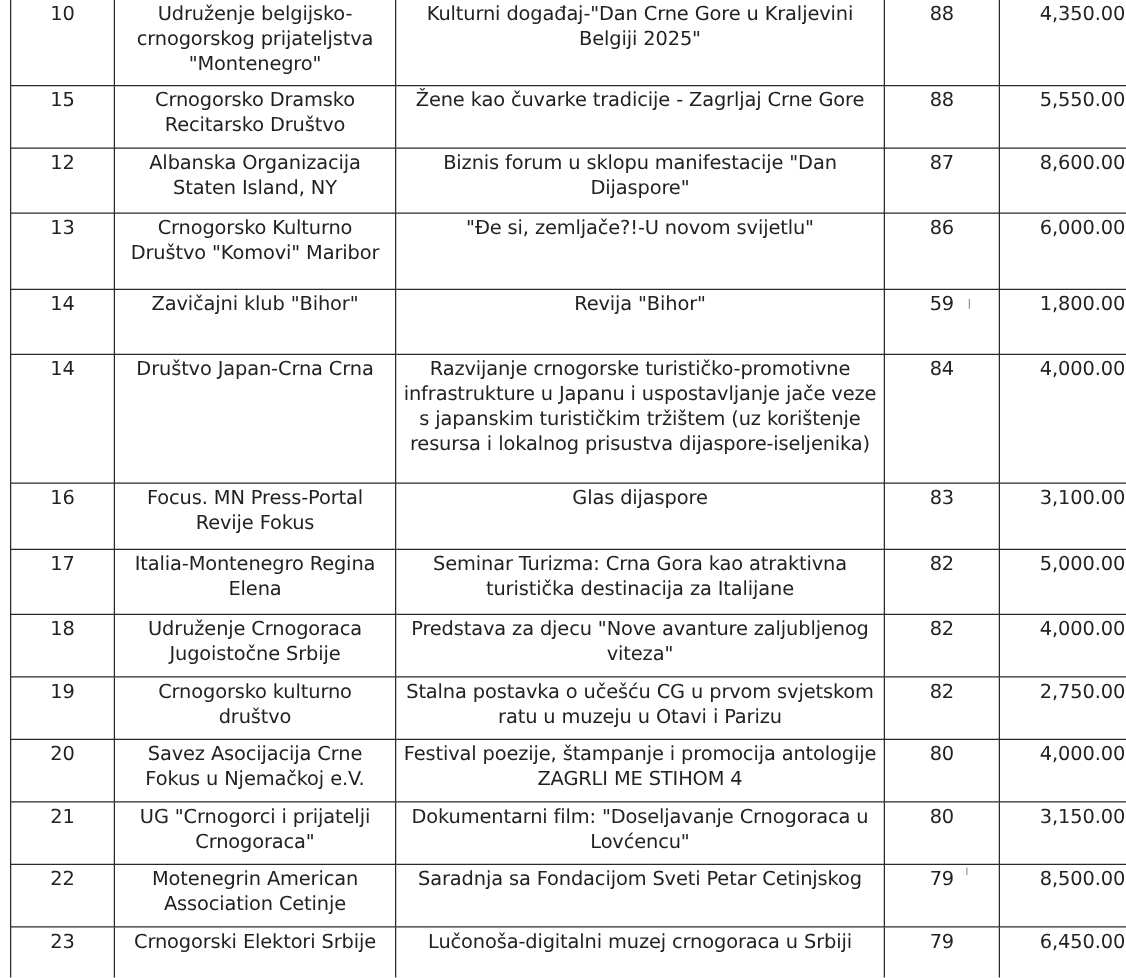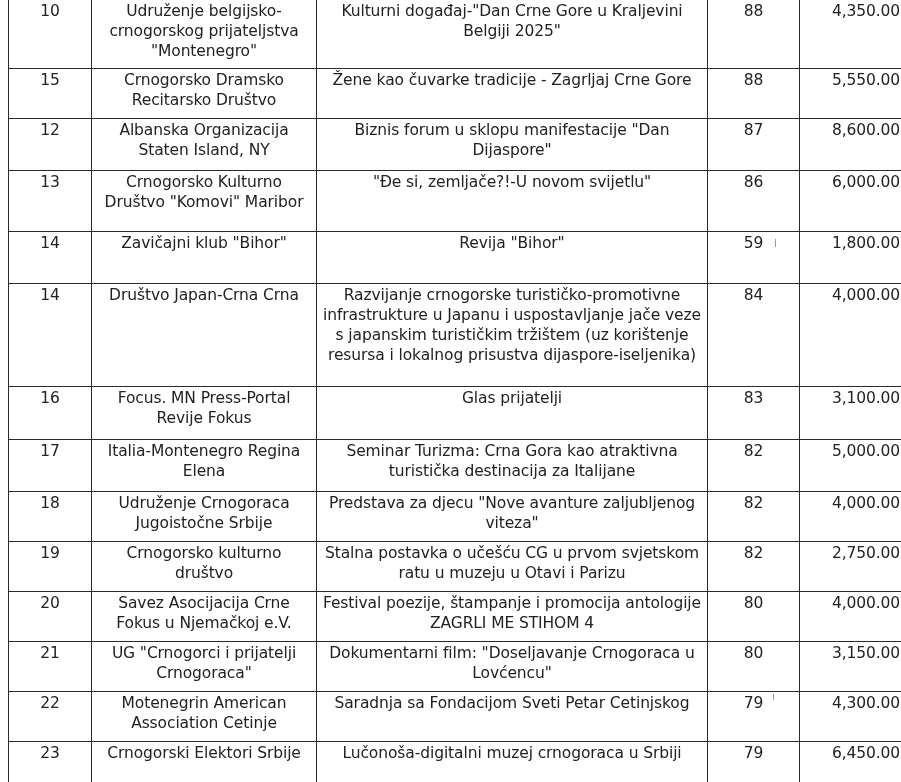--- a/index.html
+++ b/index.html
@@ -106,21 +106,21 @@
         <td class="c-num"><span>14</span></td>
         <td class="c-org"><span>Društvo Japan-Crna Crna</span></td>
         <td class="c-proj"><span>Razvijanje crnogorske turističko-promotivne infrastrukture u Japanu i uspostavljanje jače veze s japanskim turističkim tržištem (uz korištenje resursa i lokalnog prisustva dijaspore-iseljenika)</span></td>
         <td class="c-score"><span>84</span></td>
         <td class="c-amt"><span>4,000.00</span></td>
       </tr>
 
       <tr style="height:53px">
         <td class="c-num"><span>16</span></td>
         <td class="c-org"><span>Focus. MN Press-Portal Revije Fokus</span></td>
-        <td class="c-proj"><span>Glas prijatelji</span></td>
+        <td class="c-proj"><span>Glas dijaspore</span></td>
         <td class="c-score"><span>83</span></td>
         <td class="c-amt"><span>3,100.00</span></td>
       </tr>
 
       <tr style="height:52px">
         <td class="c-num"><span>17</span></td>
         <td class="c-org"><span>Italia-Montenegro Regina Elena</span></td>
         <td class="c-proj"><span>Seminar Turizma: Crna Gora kao atraktivna turistička destinacija za Italijane</span></td>
         <td class="c-score"><span>82</span></td>
         <td class="c-amt"><span>5,000.00</span></td>
@@ -156,21 +156,21 @@
         <td class="c-proj"><span>Dokumentarni film: "Doseljavanje Crnogoraca u Lovćencu"</span></td>
         <td class="c-score"><span>80</span></td>
         <td class="c-amt"><span>3,150.00</span></td>
       </tr>
 
       <tr style="height:50px">
         <td class="c-num"><span>22</span></td>
         <td class="c-org"><span>Motenegrin American Association Cetinje</span></td>
         <td class="c-proj"><span>Saradnja sa Fondacijom Sveti Petar Cetinjskog</span></td>
         <td class="c-score"><span>79</span></td>
-        <td class="c-amt"><span>4,300.00</span></td>
+        <td class="c-amt"><span>8,500.00</span></td>
       </tr>
 
       <tr style="height:46px">
         <td class="c-num"><span>23</span></td>
         <td class="c-org"><span>Crnogorski Elektori Srbije</span></td>
         <td class="c-proj"><span>Lučonoša-digitalni muzej crnogoraca u Srbiji</span></td>
         <td class="c-score"><span>79</span></td>
         <td class="c-amt"><span>6,450.00</span></td>
       </tr>
     </tbody>

